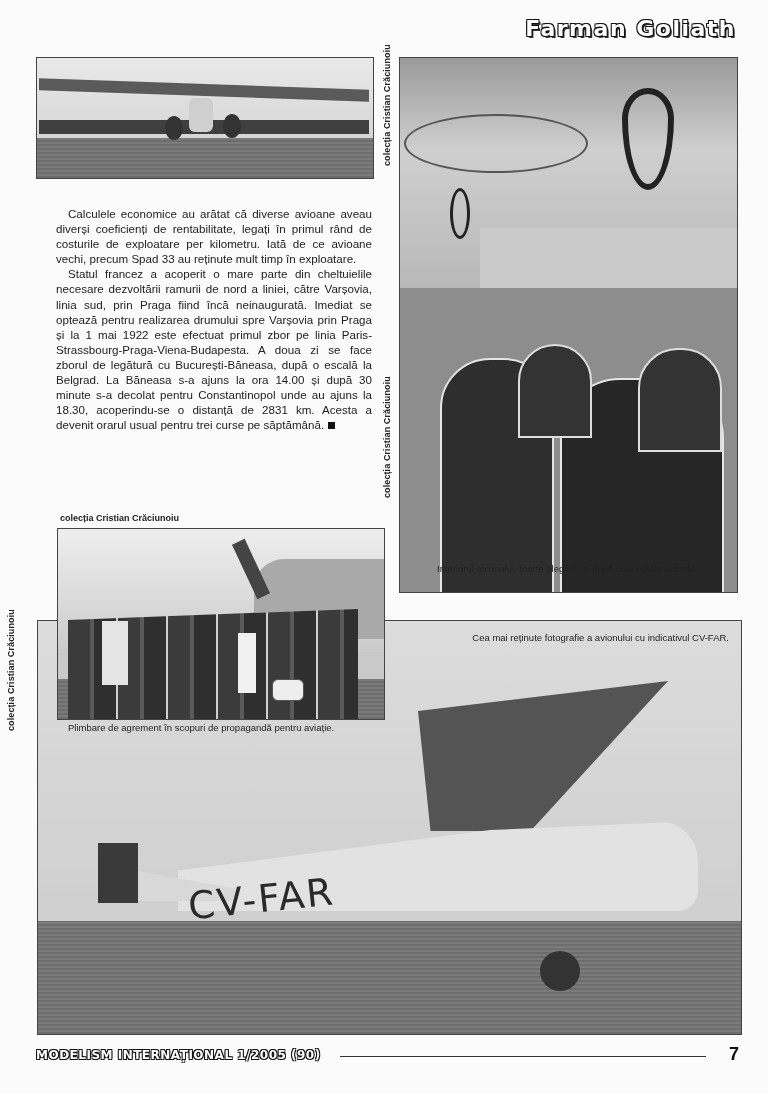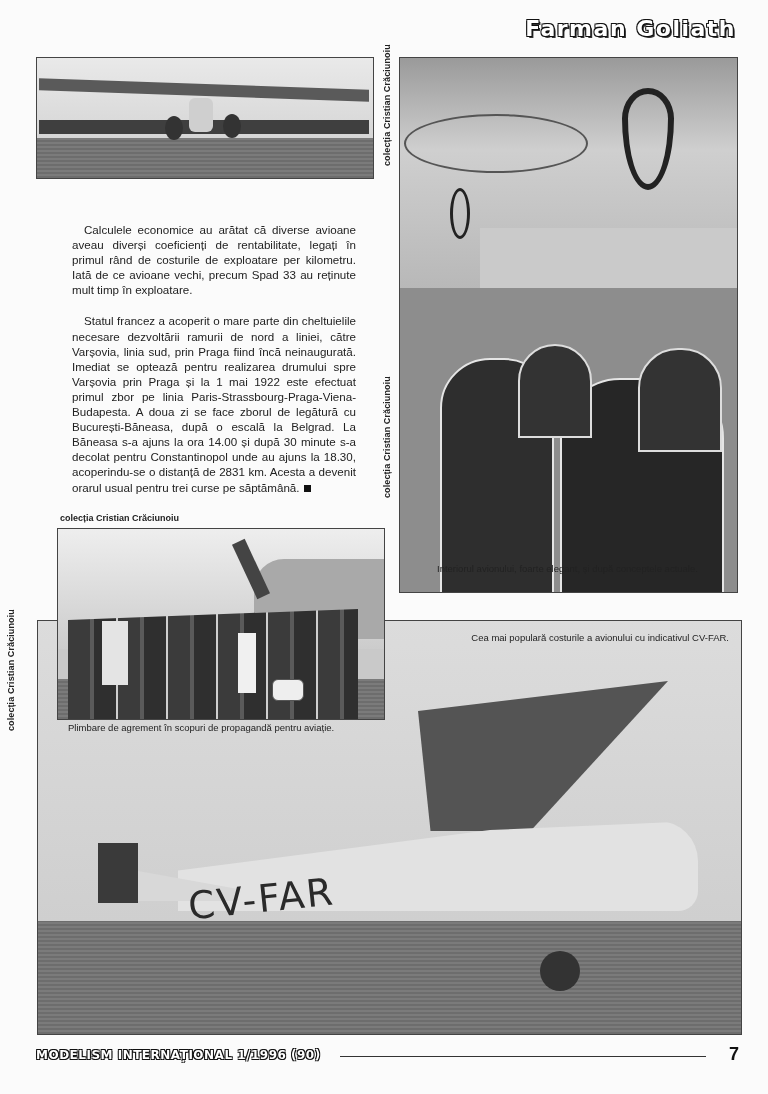--- a/index.html
+++ b/index.html
@@ -4,21 +4,21 @@
 <style>
   html,body{margin:0;padding:0;}
   body{width:768px;height:1094px;background:#fbfbfb;position:relative;overflow:hidden;font-family:"Liberation Sans",sans-serif;color:#1a1a1a;}
   .abs{position:absolute;}
   .header-title{right:32px;top:16px;font-family:"DejaVu Sans",sans-serif;font-weight:bold;font-size:22px;letter-spacing:1.5px;color:#fff;
     text-shadow:1px 1px 0 #111,-1px -1px 0 #111,1px -1px 0 #111,-1px 1px 0 #111,2px 2px 0 #333;margin-left:36px;}
   .photo{position:absolute;border:1px solid #444;overflow:hidden;background:#bdbdbd;}
   .credit-v{position:absolute;font-family:"Liberation Sans",sans-serif;font-weight:bold;font-size:9px;color:#222;transform:rotate(-90deg);transform-origin:left top;white-space:nowrap;letter-spacing:0.1px;}
   .credit-h{position:absolute;font-weight:bold;font-size:9px;color:#222;}
   .body-text{left:56px;top:206px;width:316px;font-family:"Liberation Sans",sans-serif;font-stretch:condensed;font-size:11.6px;line-height:15.1px;text-align:justify;color:#222;}
-  .body-text p{margin:16px;text-indent:12px;}
+  .body-text p{margin:0;text-indent:12px;}
   .body-text .endmark{display:inline-block;width:7px;height:7px;background:#111;margin-left:4px;vertical-align:0;}
   .caption{position:absolute;font-size:9.5px;color:#222;white-space:nowrap;}
   .footer-mag{left:36px;top:1048px;font-family:"DejaVu Sans",sans-serif;font-weight:bold;font-size:12px;letter-spacing:0.5px;color:#fff;
     text-shadow:1px 1px 0 #111,-1px -1px 0 #111,1px -1px 0 #111,-1px 1px 0 #111;}
   .footer-rule{left:340px;top:1056px;width:366px;height:1px;background:#333;}
   .page-num{left:729px;top:1044px;font-weight:bold;font-size:18px;color:#111;}
   
   .sky{position:absolute;left:0;top:0;width:100%;background:linear-gradient(#e9e9e9,#d6d6d6);}
   .ground{position:absolute;left:0;width:100%;background:repeating-linear-gradient(0deg,#6d6d6d 0 2px,#7b7b7b 2px 4px);}
 </style>
@@ -62,35 +62,35 @@
 <div class="photo" style="left:37px;top:620px;width:703px;height:413px;">
   <div class="sky" style="height:300px;background:linear-gradient(#dcdcdc,#cfcfcf);"></div>
   <div class="ground" style="top:300px;height:113px;"></div>
   <div class="abs" style="left:380px;top:60px;width:250px;height:150px;background:#545454;clip-path:polygon(0 20%,100% 0,45% 100%,5% 100%);"></div>
   <div class="abs" style="left:140px;top:200px;width:520px;height:90px;background:#e2e2e2;border-radius:0 40px 20px 0;clip-path:polygon(0 55%,60% 10%,100% 0,100% 100%,0 100%);"></div>
   <div class="abs" style="left:60px;top:222px;width:40px;height:60px;background:#3a3a3a;"></div>
   <div class="abs" style="left:100px;top:250px;width:100px;height:30px;background:#d8d8d8;clip-path:polygon(0 0,100% 60%,100% 100%,0 100%);"></div>
   <div class="abs" style="left:150px;top:256px;font-family:'DejaVu Sans',sans-serif;font-size:38px;color:#2a2a2a;letter-spacing:2px;transform:rotate(-6deg);">CV-FAR</div>
   <div class="abs" style="left:502px;top:330px;width:40px;height:40px;border-radius:50%;background:#333;"></div>
   <div class="abs" style="right:8px;top:4px;padding:2px 4px;">
-    <span class="caption" style="position:static;">Cea mai populară costurile a avionului cu indicativul CV-FAR.</span>
+    <span class="caption" style="position:static;">Cea mai reținute fotografie a avionului cu indicativul CV-FAR.</span>
   </div>
 </div>
 <div class="credit-v" style="left:6px;top:731px;">colecția Cristian Crăciunoiu</div>
 
 <div class="credit-h" style="left:60px;top:513px;">colecția Cristian Crăciunoiu</div>
 <div class="photo" style="left:57px;top:528px;width:326px;height:190px;background:#c9c9c9;">
   <div class="sky" style="height:120px;background:linear-gradient(#eeeeee,#cccccc);"></div>
   <div class="ground" style="top:150px;height:40px;"></div>
   <div class="abs" style="left:196px;top:30px;width:130px;height:80px;background:#a9a9a9;border-radius:30px 0 0 20px;"></div>
   <div class="abs" style="left:186px;top:10px;width:14px;height:60px;background:#444;transform:rotate(-25deg);"></div>
   <div class="abs" style="left:10px;top:80px;width:290px;height:110px;
     background:repeating-linear-gradient(90deg,#3b3b3b 0 22px,#5a5a5a 22px 26px,#2f2f2f 26px 48px,#cfcfcf 48px 50px);
     clip-path:polygon(0 10%,100% 0,100% 100%,0 100%);"></div>
   <div class="abs" style="left:44px;top:92px;width:26px;height:64px;background:#e4e4e4;"></div>
   <div class="abs" style="left:180px;top:104px;width:18px;height:60px;background:#f0f0f0;"></div>
   <div class="abs" style="left:214px;top:150px;width:30px;height:20px;background:#eee;border-radius:6px;border:1px solid #555;"></div>
 </div>
 <div class="caption" style="left:68px;top:722px;">Plimbare de agrement în scopuri de propagandă pentru aviație.</div>
 
-<div class="abs footer-mag">MODELISM INTERNAȚIONAL 1/1996 (90)</div>
+<div class="abs footer-mag">MODELISM INTERNAȚIONAL 1/2005 (90)</div>
 <div class="abs footer-rule"></div>
 <div class="abs page-num">7</div>
 
 </body></html>

